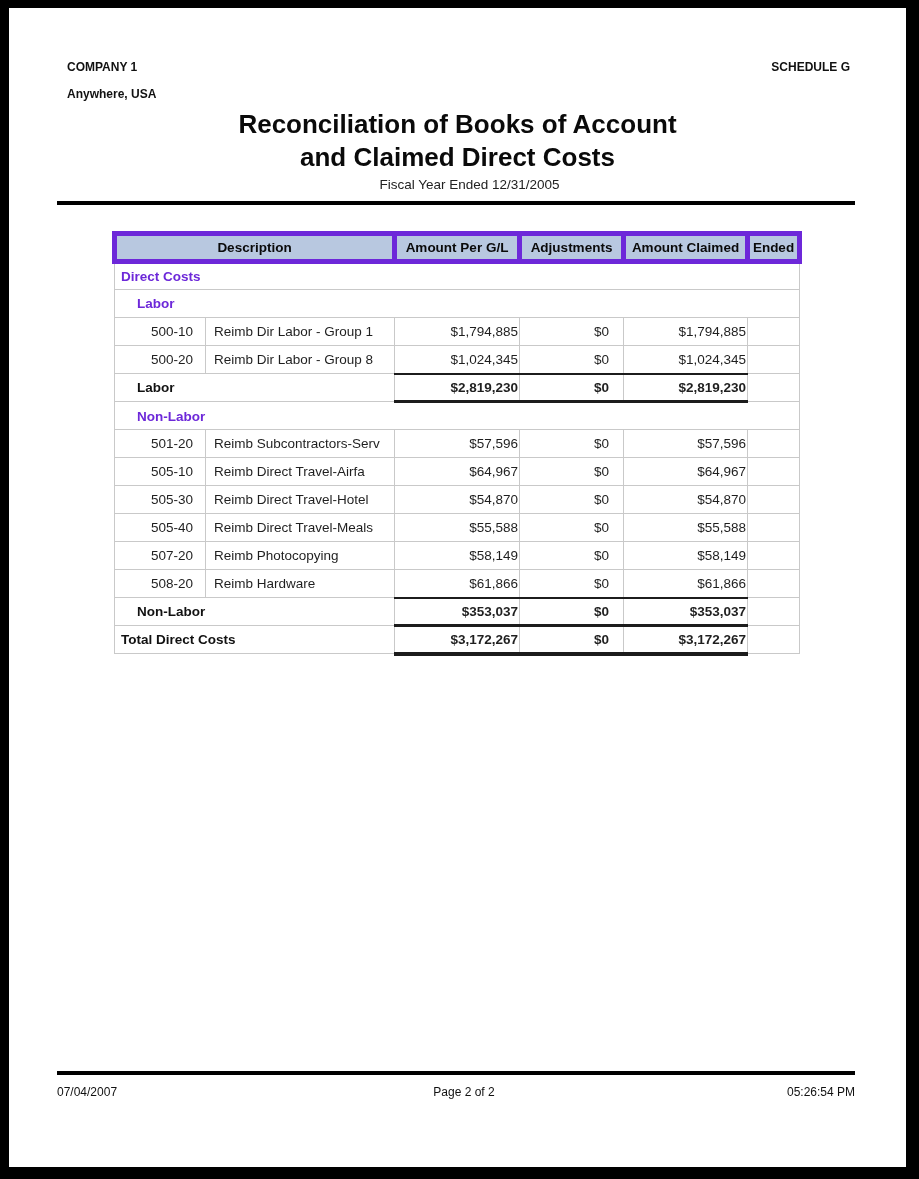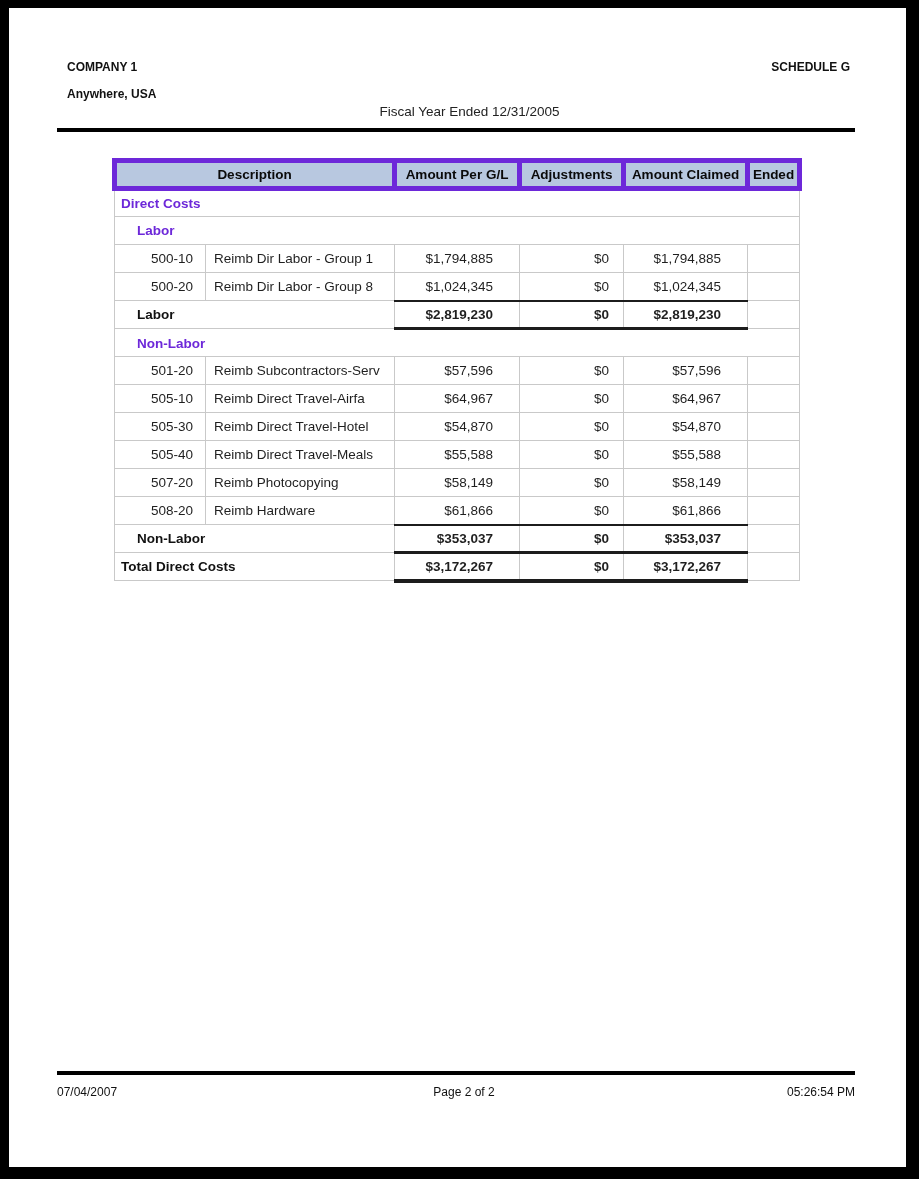--- a/index.html
+++ b/index.html
@@ -70,21 +70,21 @@
     font-weight:bold;
     text-align:center;
     color:#0a0a0a;
     height:27px;
   }
   tbody td { border-bottom:1px solid #c9c9c9; background:#fff; }
   tbody tr td:first-child { border-left:1px solid #c9c9c9; }
   tbody tr td:last-child  { border-right:1px solid #c9c9c9; }
   td.code   { text-align:right; padding-right:12px;  border-right:1px solid #c9c9c9; }
   td.desc   { text-align:left;  padding-left:8px;   border-right:1px solid #c9c9c9; }
-  td.amt    { text-align:right; padding-right:26px; border-right:1px solid #c9c9c9; }
+  td.amt    { text-align:right; padding-right:1px; border-right:1px solid #c9c9c9; }
   td.adj    { padding-right:14px; }
   td.notes  { border-right:1px solid #c9c9c9; }
   td.section { font-weight:bold; color:#6d28d9; }
   .lvl0 { padding-left:6px; }
   .lvl1 { padding-left:22px; }
   td.tlabel { font-weight:bold; color:#111; border-right:1px solid #c9c9c9; }
   tr.tot td.t {
     font-weight:bold;
     border-top:2px solid #1c1c1c;
     border-bottom:3px solid #1c1c1c;
@@ -114,20 +114,24 @@
 <body>
 
 <div class="page">
 
   <div class="doc-header">
     <div class="company">COMPANY 1</div>
     <div class="schedule">SCHEDULE G</div>
   </div>
   <div class="location">Anywhere, USA</div>
 
+  <div class="title">
+    <div>Reconciliation of Books of Account</div>
+    <div>and Claimed Direct Costs</div>
+  </div>
   <div class="subtitle">Fiscal Year Ended 12/31/2005</div>
 
   <div class="rule"></div>
 
   <table class="recon">
     <colgroup>
       <col style="width:91px">
       <col style="width:189px">
       <col style="width:125px">
       <col style="width:104px">

